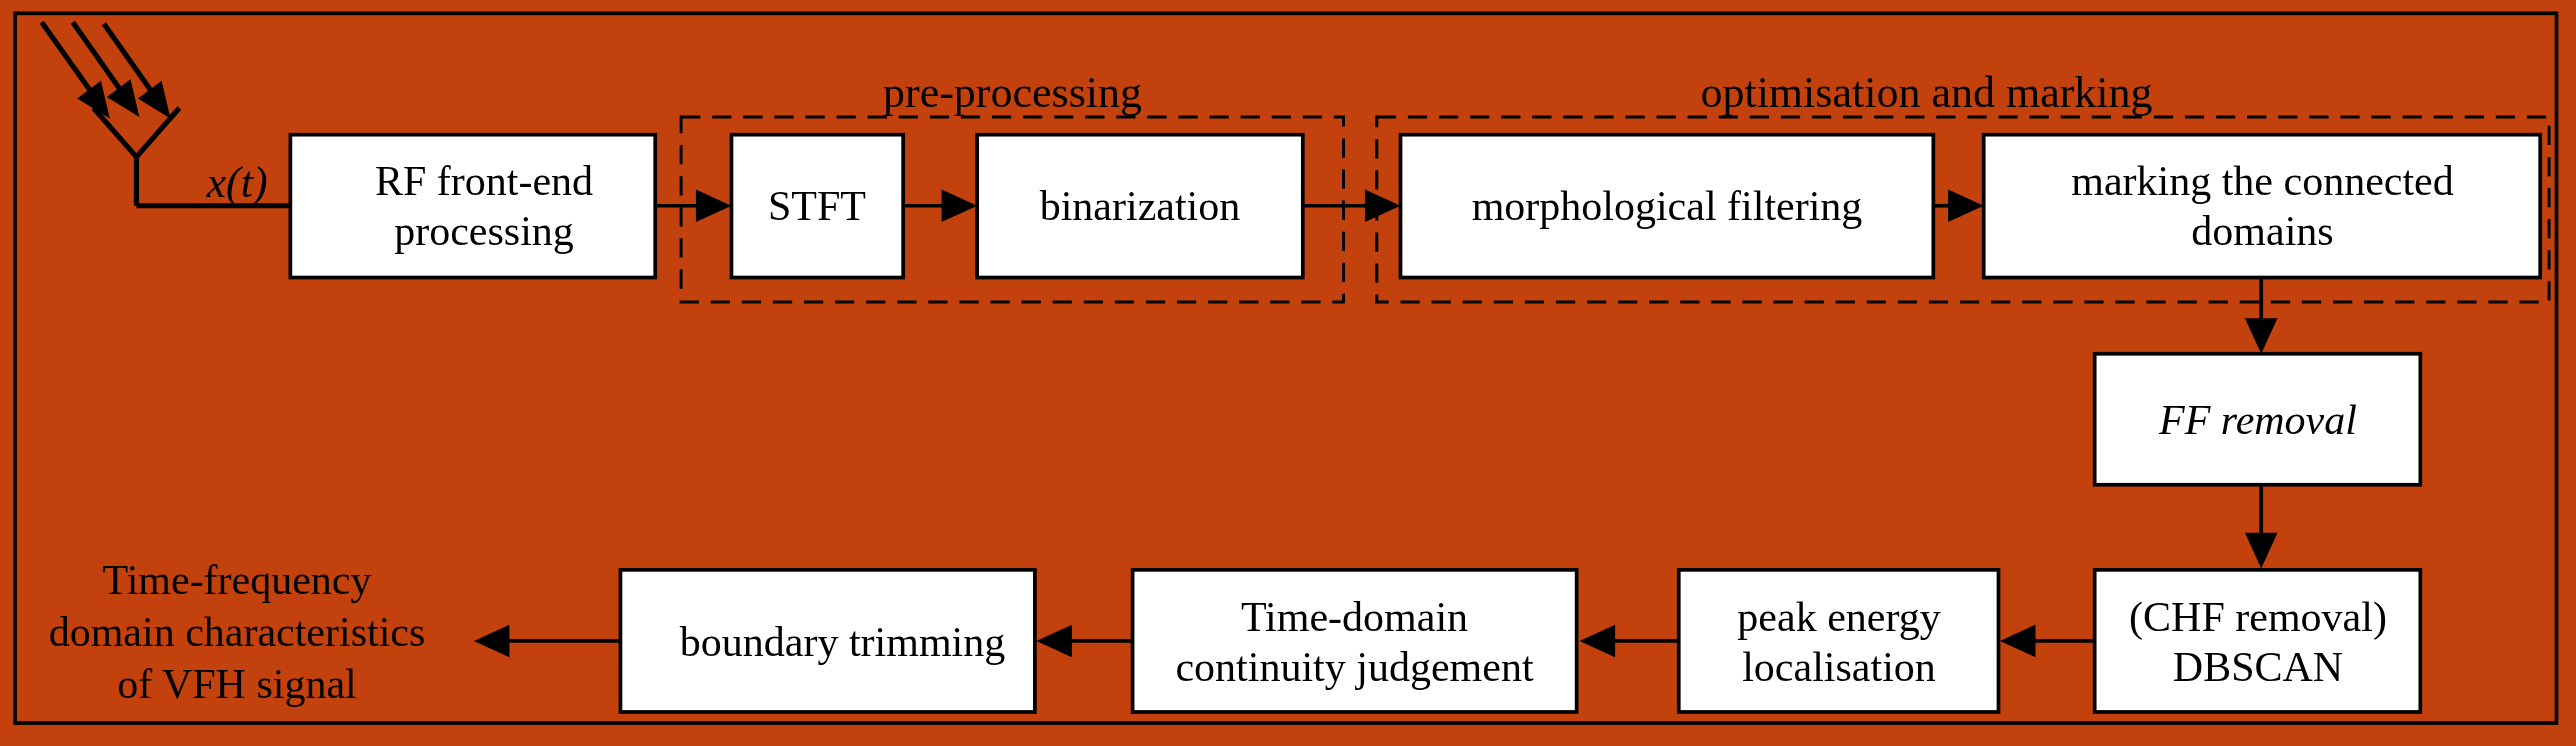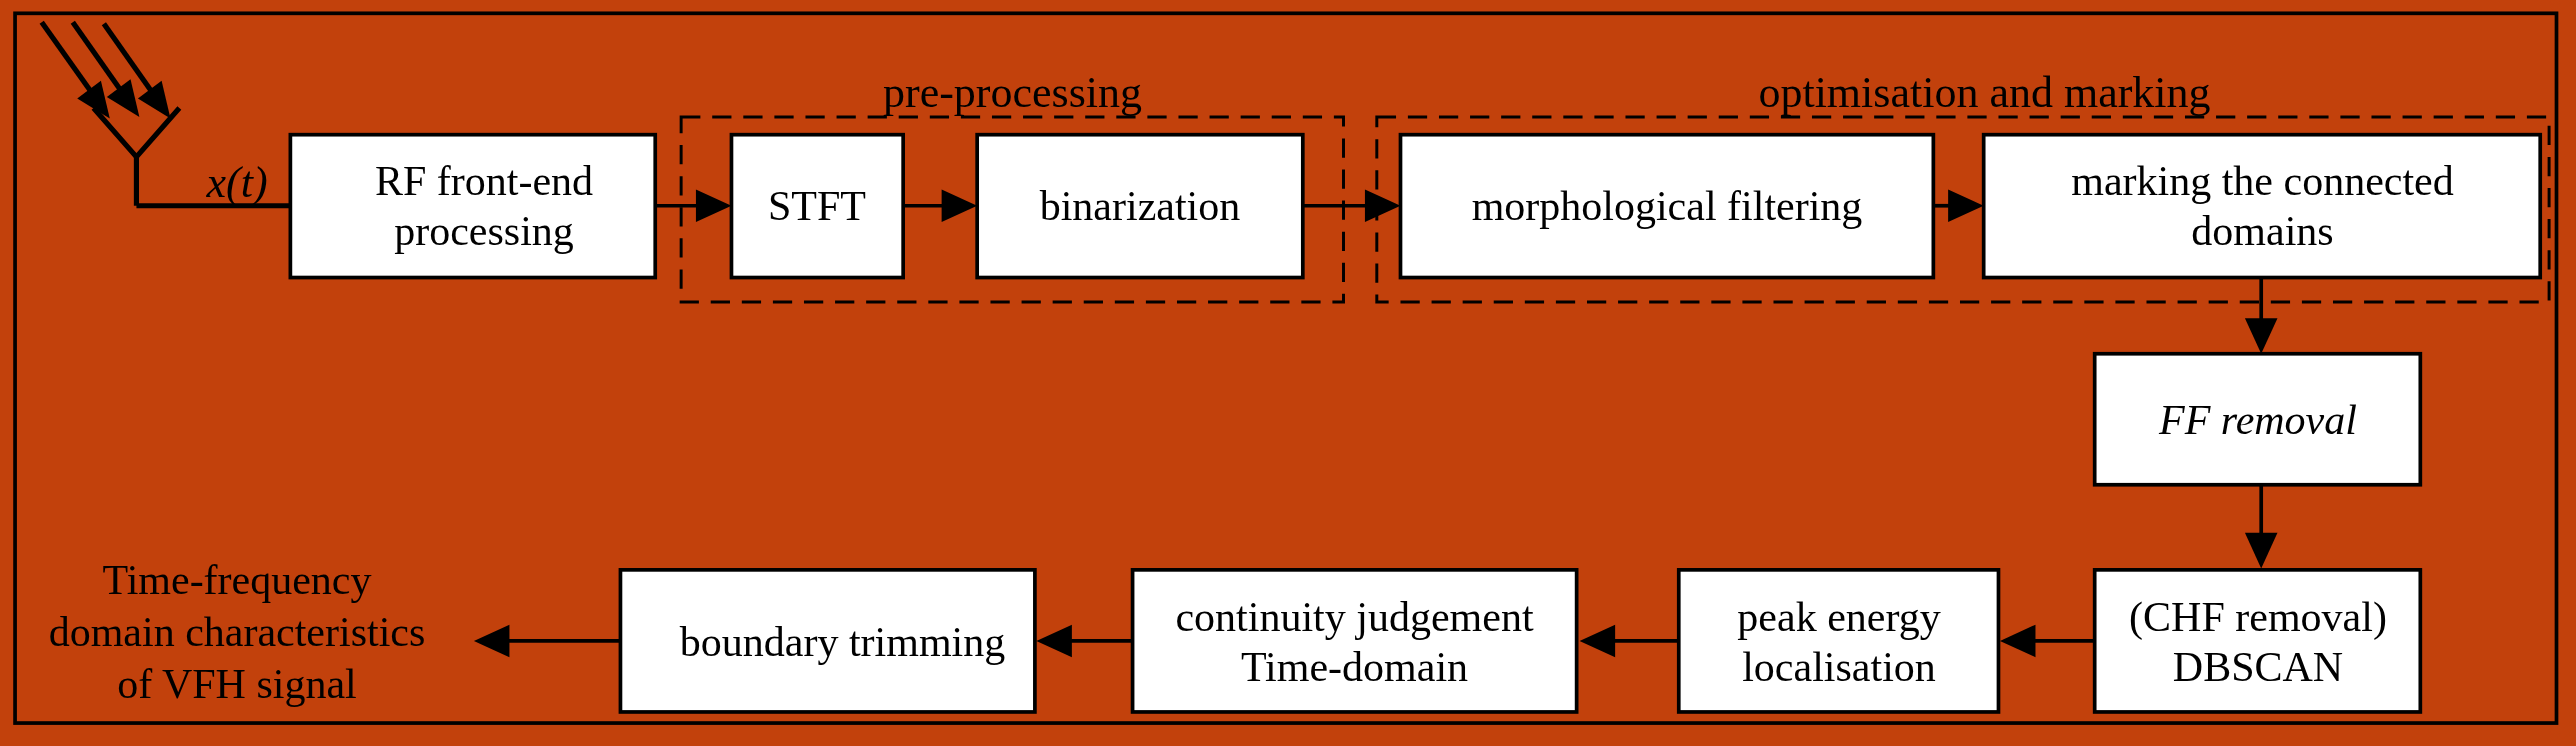--- a/index.html
+++ b/index.html
@@ -129,21 +129,21 @@
         <polygon points="1400,866 1448,844 1448,888" stroke="none"></polygon>
       </g>
       <g>
         <line x1="838" y1="866" x2="684" y2="866"></line>
         <polygon points="640,866 688,844 688,888" stroke="none"></polygon>
       </g>
     </g>
   </svg>
 
   <div class="group-label" style="left:681px; top:68px; width:663px;">pre-processing</div>
-  <div class="group-label" style="left:1398px; top:68px; width:1173px;">optimisation and marking</div>
+  <div class="group-label" style="left:1340px; top:68px; width:1173px;">optimisation and marking</div>
 
   <div class="signal-label" style="left:185px; top:157px; width:104px;">x(t)</div>
 
   <div class="label" style="left:294px; top:138px; width:358px; height:135px;margin-left:11px;">
     <span>RF front-end</span>
     <span>processing</span>
   </div>
 
   <div class="label" style="left:735px; top:138px; width:164px; height:135px;">
     <span>STFT</span>
@@ -170,22 +170,22 @@
     <span>(CHF removal)</span>
     <span>DBSCAN</span>
   </div>
 
   <div class="label" style="left:1683px; top:574px; width:312px; height:135px;align-items:center;">
     <span>peak energy</span>
     <span>localisation</span>
   </div>
 
   <div class="label" style="left:1136px; top:574px; width:437px; height:135px;">
+    <span>Time-domain</span>
     <span>continuity judgement</span>
-    <span>Time-domain</span>
   </div>
 
   <div class="label" style="left:624px; top:574px; width:407px; height:135px;padding-left:15px;">
     <span>boundary trimming</span>
   </div>
 
   <div class="output-label" style="left:18.5px; top:554px; width:437px;">
     <div>Time-frequency</div>
     <div>domain characteristics</div>
     <div>of VFH signal</div>

